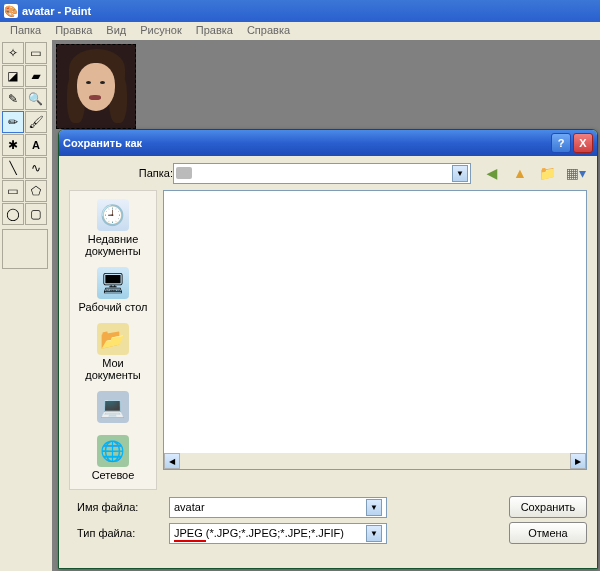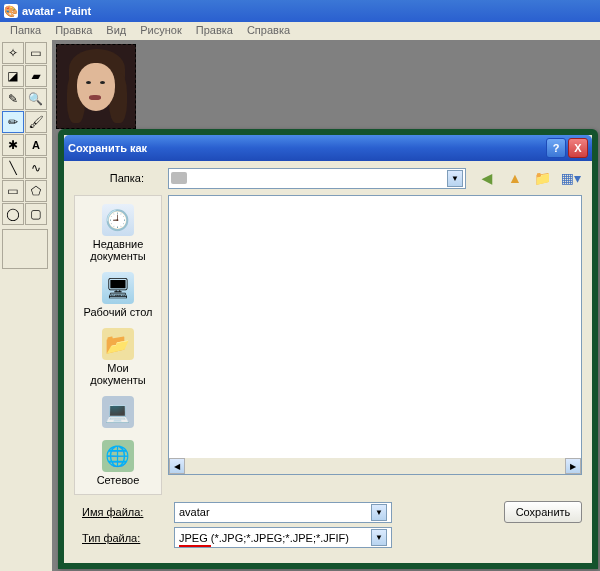--- a/index.html
+++ b/index.html
@@ -21,30 +21,30 @@
 .canvas-area { flex: 1; background: #808080; padding: 4px; position: relative; }
 .avatar-img { width: 80px; height: 85px; border: 1px dashed #000; background: #2a1a1a; position: relative; overflow: hidden; }
 .face { position: absolute; left: 20px; top: 18px; width: 38px; height: 48px; background: #e0b898; border-radius: 45% 45% 50% 50%; }
 .hair { position: absolute; left: 12px; top: 4px; width: 56px; height: 40px; background: #3a2418; border-radius: 50% 50% 30% 30%; }
 .hair2 { position: absolute; left: 10px; top: 28px; width: 18px; height: 50px; background: #3a2418; border-radius: 40%; }
 .hair3 { position: absolute; right: 8px; top: 28px; width: 18px; height: 50px; background: #3a2418; border-radius: 40%; }
 .eye { position: absolute; width: 5px; height: 3px; background: #222; border-radius: 50%; }
 .eye.l { left: 29px; top: 36px; } .eye.r { left: 43px; top: 36px; }
 .mouth { position: absolute; left: 32px; top: 50px; width: 12px; height: 5px; background: #8a4040; border-radius: 40%; }
 
-.dialog { position: absolute; left: 58px; top: 129px; width: 540px; height: 440px; background: #ece9d8; border: 6px solid #14532d; border-radius: 6px 6px 0 0; box-shadow: 1px 1px 4px rgba(0,0,0,.3); }
+.dialog { position: absolute; left: 58px; top: 129px; width: 540px; height: 440px; background: #ece9d8; border: 1px solid #14532d; border-radius: 6px 6px 0 0; box-shadow: 1px 1px 4px rgba(0,0,0,.3); }
 .dlg-title { height: 26px; background: linear-gradient(#4a8ae8,#2a5fcf,#1e4bb8); border-radius: 5px 5px 0 0; display: flex; align-items: center; padding: 0 4px; color: #fff; font-weight: bold; }
 .dlg-title .spacer { flex: 1; }
 .dlg-btn { width: 20px; height: 20px; margin-left: 2px; border-radius: 3px; display: flex; align-items: center; justify-content: center; font-weight: bold; color: #fff; cursor: pointer; }
 .dlg-help { background: linear-gradient(#6fa8f5,#3b77d6); border: 1px solid #1e4bb8; }
 .dlg-close { background: linear-gradient(#f08080,#d04040); border: 1px solid #a02020; }
 
 .dlg-body { padding: 6px 10px 10px 10px; }
 .folder-row { display: flex; align-items: center; margin-bottom: 6px; }
-.folder-row .lbl { width: 108px; text-align: right; padding-right: 24px; }
+.folder-row .lbl { width: 108px; text-align: right; padding-right: 0; }
 .folder-select { flex: 0 0 298px; height: 21px; border: 1px solid #7f9db9; background: #fff; display: flex; align-items: center; padding: 0 2px; cursor: pointer; }
 .folder-select .disk { width: 16px; height: 12px; background: #bbb; border-radius: 2px; margin-right: 4px; }
 .folder-select .dd { margin-left: auto; width: 16px; height: 17px; background: linear-gradient(#dbeafe,#b8d4f0); border: 1px solid #7f9db9; display: flex; align-items: center; justify-content: center; font-size: 8px; }
 .nav-icons { display: flex; gap: 6px; margin-left: 10px; }
 .nav-icon { width: 22px; height: 22px; display: flex; align-items: center; justify-content: center; cursor: pointer; font-size: 14px; }
 
 .mid-row { display: flex; gap: 6px; }
 .places { width: 88px; background: #f5f3ea; border: 1px solid #d4d0c8; padding: 4px 2px; display: flex; flex-direction: column; gap: 2px; }
 .place { text-align: center; padding: 4px 2px; cursor: pointer; }
 .place .pic { width: 32px; height: 32px; margin: 0 auto 2px; border-radius: 4px; display: flex; align-items: center; justify-content: center; font-size: 20px; }
@@ -54,21 +54,21 @@
 .p-comp { background: #b8c8d8; }
 .p-net { background: #a0c8a0; }
 
 .file-list { flex: 1; height: 280px; background: #fff; border: 1px solid #7f9db9; position: relative; }
 .hscroll { position: absolute; bottom: 0; left: 0; right: 0; height: 16px; background: #ece9d8; display: flex; }
 .sc-btn { width: 16px; height: 16px; background: linear-gradient(#dbeafe,#b8d4f0); border: 1px solid #b0b0b0; display: flex; align-items: center; justify-content: center; font-size: 8px; cursor: pointer; }
 .sc-track { flex: 1; background: #ece9d8; }
 
 .bottom-rows { margin-top: 6px; }
 .brow { display: flex; align-items: center; margin-bottom: 4px; }
-.brow .lbl { width: 100px; padding-left: 8px; text-decoration: underline; }
+.brow .lbl { width: 100px; padding-left: 8px; }
 .brow .inp { width: 218px; height: 21px; border: 1px solid #7f9db9; background: #fff; display: flex; align-items: center; padding: 0 4px; margin-right: 10px; cursor: text; }
 .brow .inp .dd { margin-left: auto; width: 16px; height: 17px; background: linear-gradient(#dbeafe,#b8d4f0); border: 1px solid #7f9db9; display: flex; align-items: center; justify-content: center; font-size: 8px; cursor: pointer; }
 .btn { width: 78px; height: 22px; border: 1px solid #888; border-radius: 3px; background: linear-gradient(#fff,#e8e8e0); display: flex; align-items: center; justify-content: center; cursor: pointer; margin-left: auto; }
 .underline-red { border-bottom: 2px solid #d00; padding-bottom: 1px; }
 </style>
 </head>
 <body>
 
 <div class="paint-window">
   <div class="paint-titlebar">
@@ -184,16 +184,17 @@
           <span class="dd">▼</span>
         </div>
         <div class="btn">Сохранить</div>
       </div>
       <div class="brow">
         <span class="lbl">Тип файла:</span>
         <div class="inp">
           <span><span class="underline-red">JPEG </span><span>(*.JPG;*.JPEG;*.JPE;*.JFIF)</span></span>
           <span class="dd">▼</span>
         </div>
+        <div class="btn">Отмена</div>
       </div>
     </div>
   </div>
 </div>
 
 </body></html>

